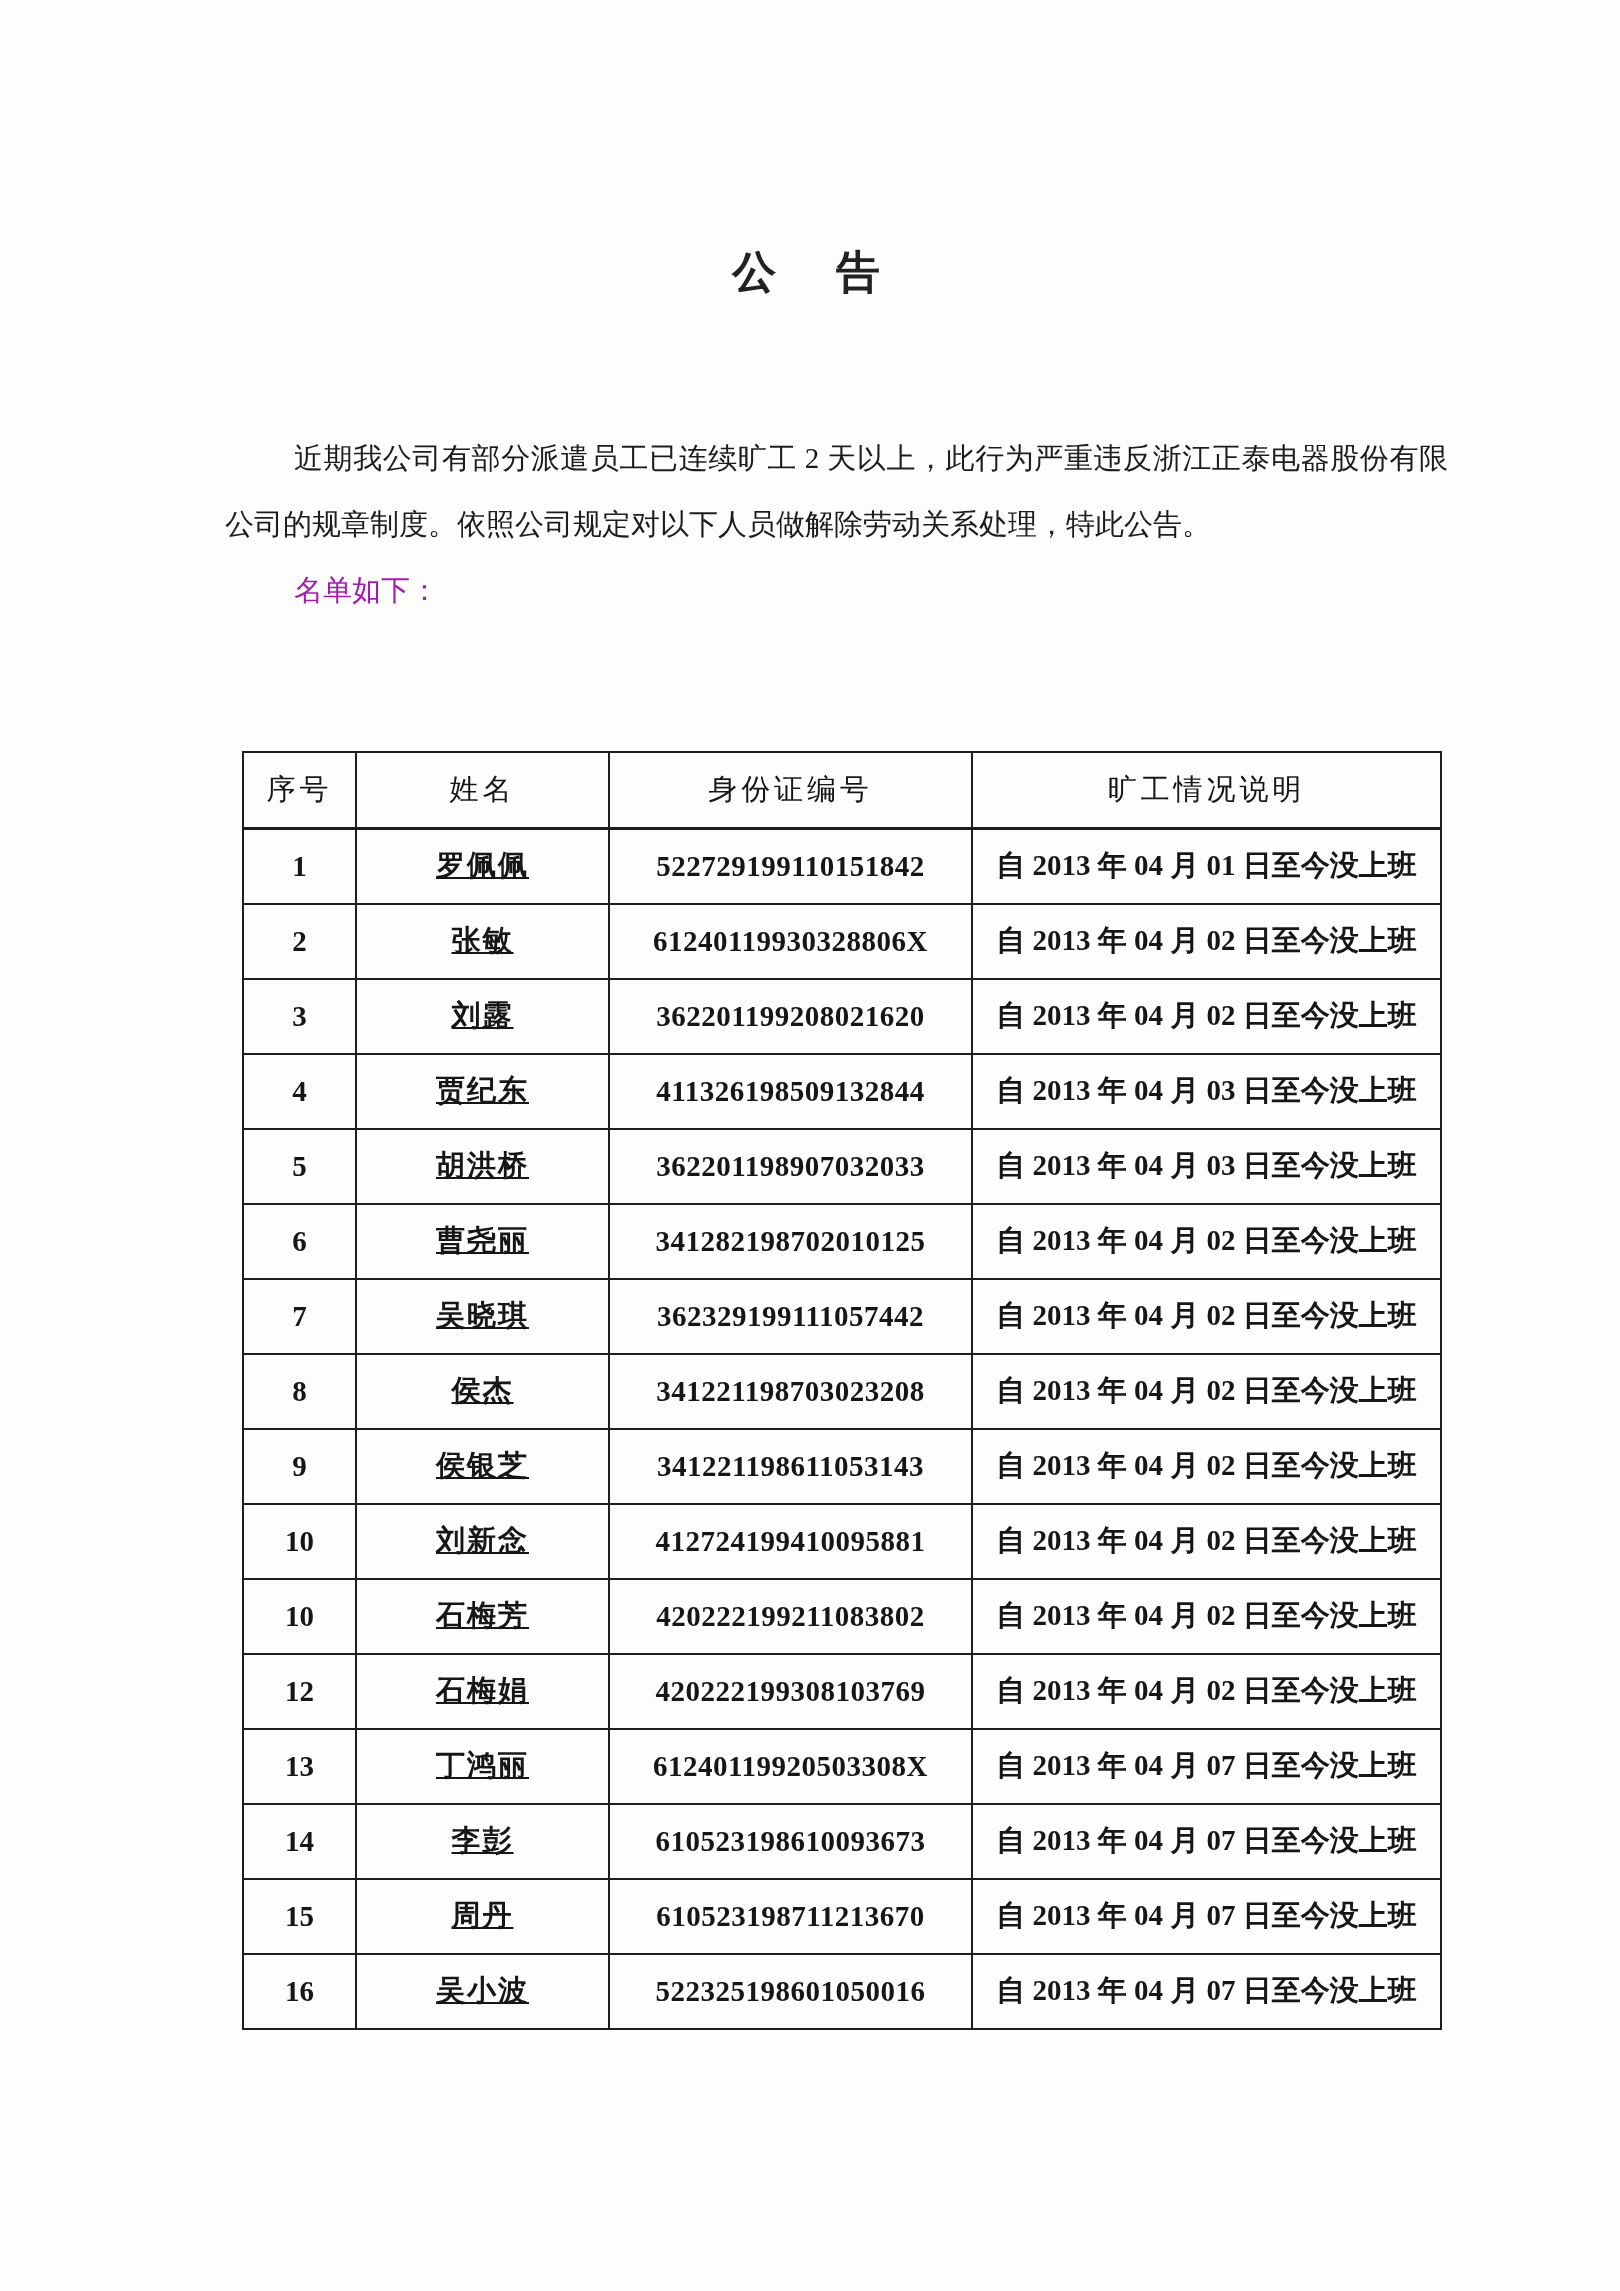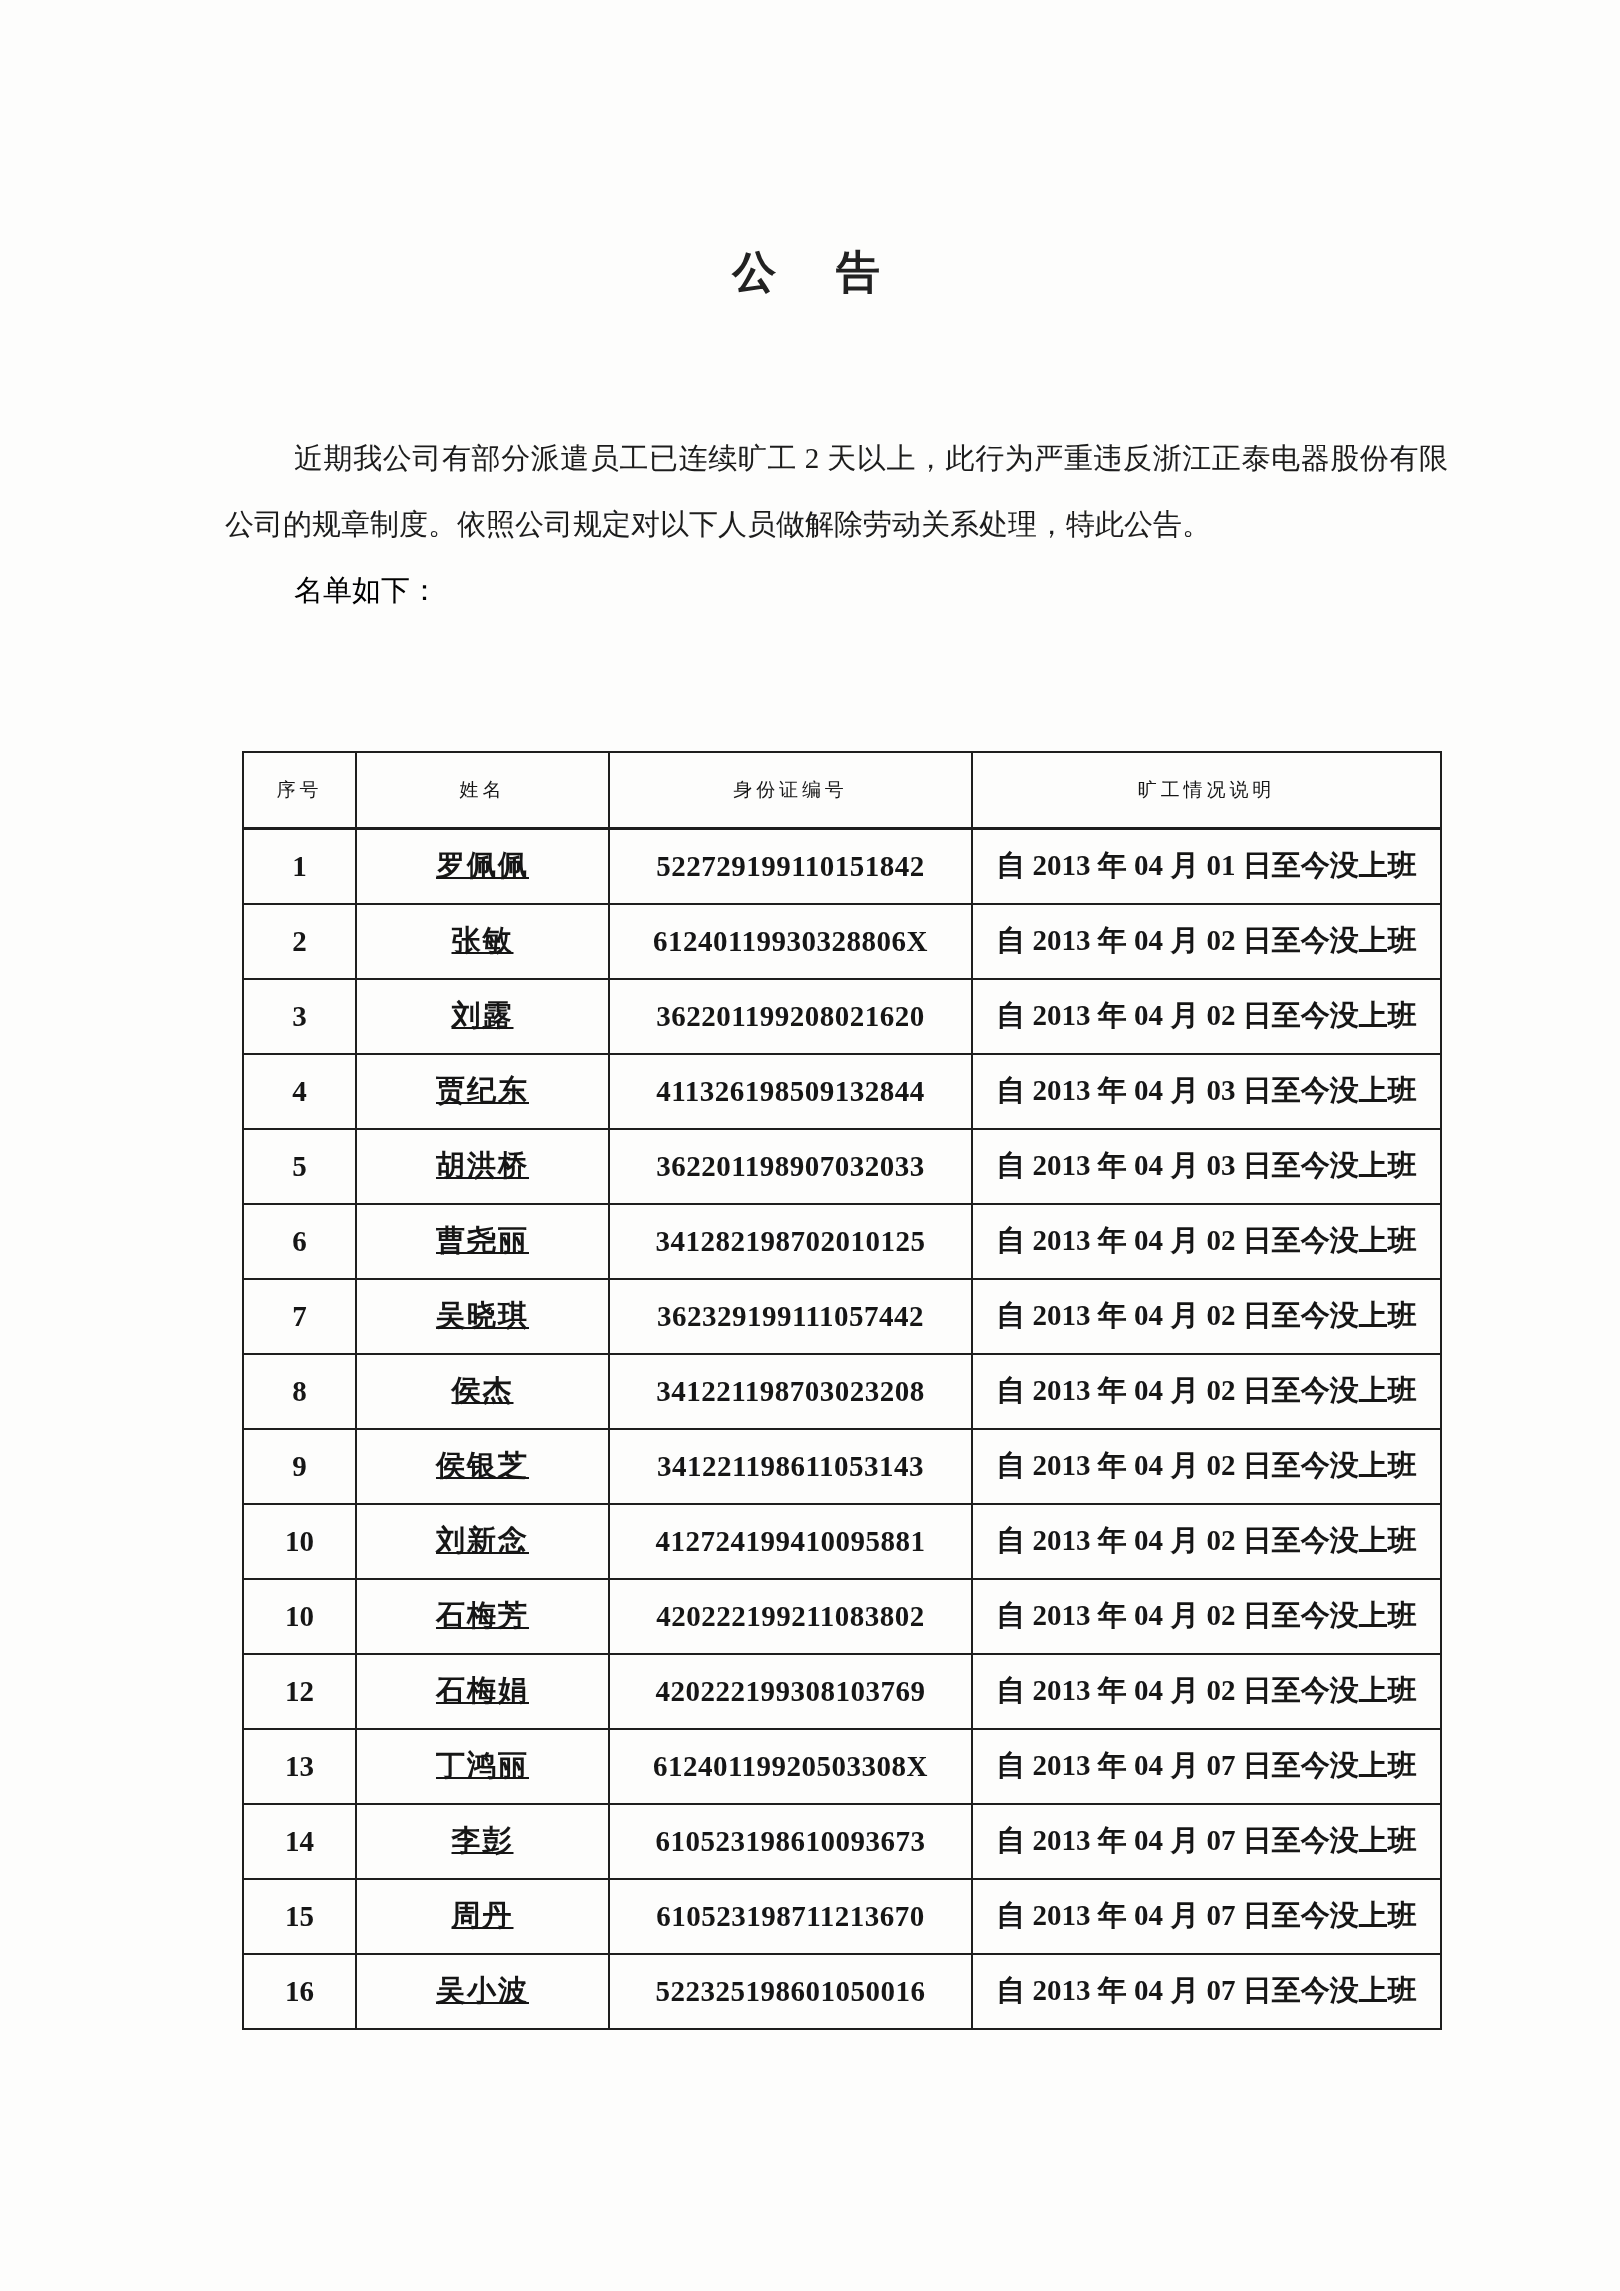--- a/index.html
+++ b/index.html
@@ -37,21 +37,21 @@
     line-height: 66px;
     text-indent: 69px;
     text-align: justify;
     color: #1c1c1c;
   }
   .list-intro {
     margin: 3.9px 0 0 0;
     font-size: 29px;
     line-height: 59px;
     text-indent: 69px;
-    color: #000000;
+    color: #a21caf;
   }
   table.roster {
     border-collapse: collapse;
     table-layout: fixed;
     margin: 131px 0 0 242px;
     width: 1197px;
     color: #161616;
   }
   col.c-index  { width: 113px; }
   col.c-name   { width: 253px; }
@@ -61,21 +61,21 @@
   table.roster td {
     border: 2px solid #1e1e1e;
     text-align: center;
     vertical-align: middle;
     padding: 0 5.9px;
     overflow: hidden;
   }
   table.roster thead th {
     height: 74px;
     font-weight: normal;
-    font-size: 19px;
+    font-size: 29px;
     letter-spacing: 3.9px;
     border-bottom-width: 3.9px;
   }
   table.roster tbody td {
     height: 73px;
     font-weight: bold;
     font-size: 29px;
   }
   td.cell-index { font-size: 28px; }
   td.cell-name  { letter-spacing: 2px; text-decoration: underline; }

